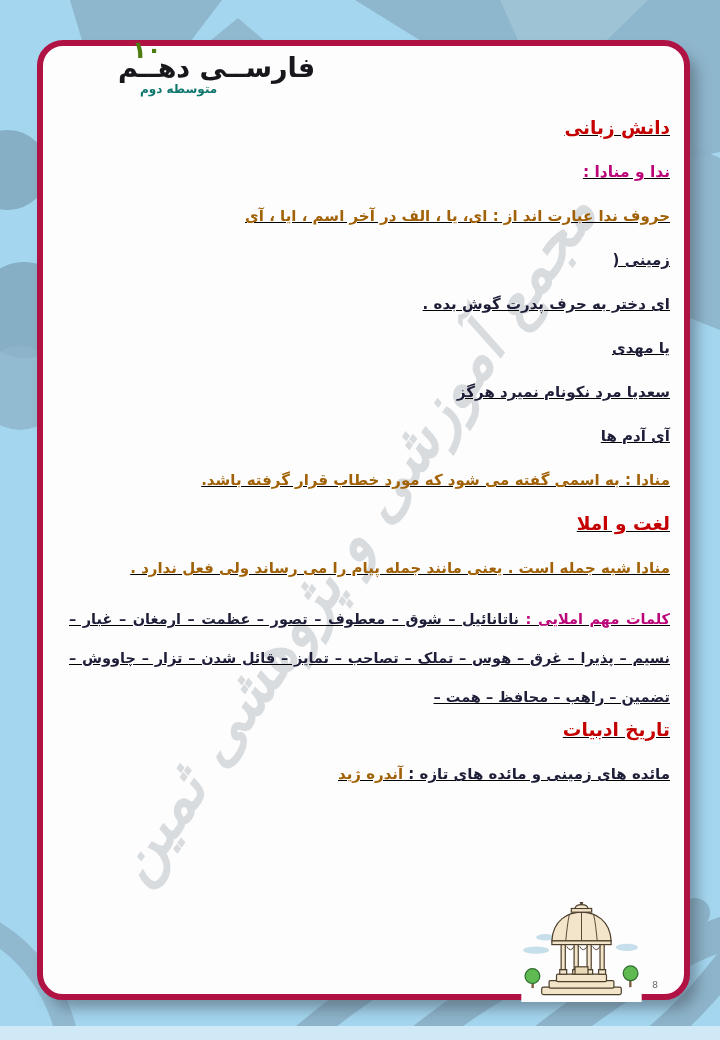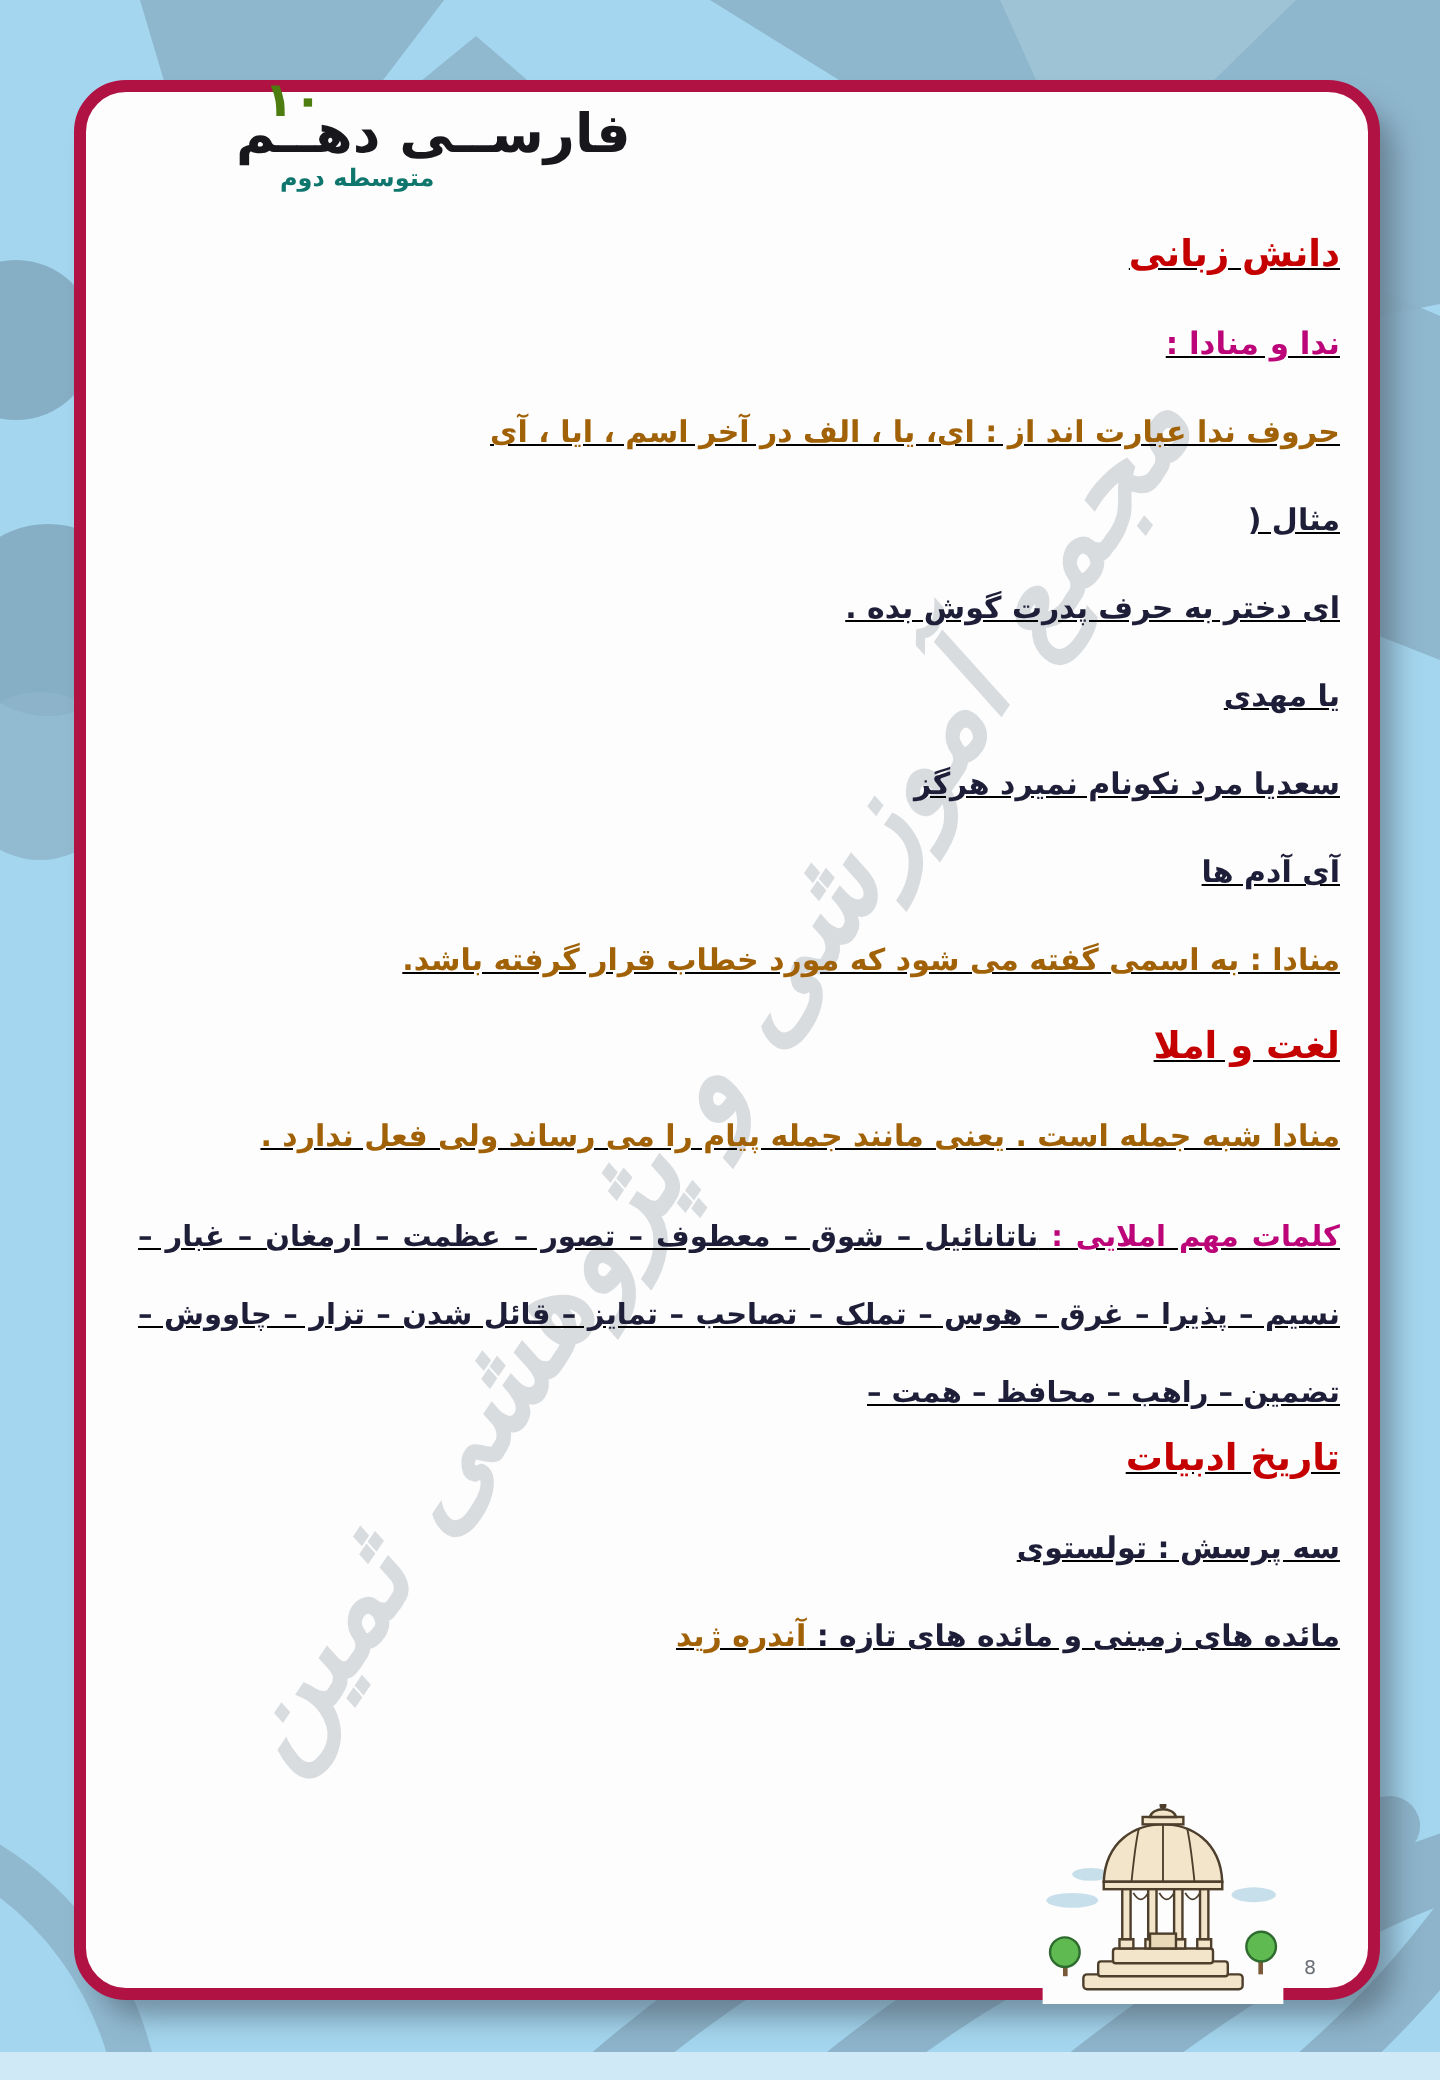--- a/index.html
+++ b/index.html
@@ -74,31 +74,30 @@
         <span>فارســی دهــم</span>
         <span class="logo-num">۱۰</span>
       </span>
       <div class="logo-sub">متوسطه دوم</div>
     </div>
 
     <div class="content" id="content-lines">
         <div class="line heading">دانش زبانی</div>
         <div class="line subheading">ندا و منادا :</div>
         <div class="line blue">حروف ندا عبارت اند از : ای، یا ، الف در آخر اسم ، ایا ، آی</div>
-        <div class="line black">مثال (</div>
+        <div class="line black">زمینی (</div>
         <div class="line black">ای دختر به حرف پدرت گوش بده .</div>
         <div class="line black">یا مهدی</div>
         <div class="line black">سعدیا مرد نکونام نمیرد هرگز</div>
         <div class="line black">آی آدم ها</div>
         <div class="line blue">منادا : به اسمی گفته می شود که مورد خطاب قرار گرفته باشد.</div>
         <div class="line heading">لغت و املا</div>
         <div class="line blue">منادا شبه جمله است . یعنی مانند جمله پیام را می رساند ولی فعل ندارد .</div>
         <div class="line paragraph"><span class="subheading">کلمات مهم املایی : </span><span class="black">ناتانائیل – شوق – معطوف – تصور – عظمت – ارمغان – غبار – نسیم – پذیرا – غرق – هوس – تملک – تصاحب – تمایز – قائل شدن – تزار – چاووش – تضمین – راهب – محافظ – همت –</span></div>
         <div class="line heading">تاریخ ادبیات</div>
-        <div class="line black">سه پرسش : تولستوی</div>
         <div class="line black"><span class="black">مائده های زمینی و مائده های تازه : </span><span class="blue">آندره ژید</span></div>
       </div>
 
     <svg class="monument" viewBox="0 0 130 108">
       <rect x="0" y="84" width="130" height="24" fill="#fdfdfd"></rect>
       <g fill="#C7DFEA">
         <ellipse cx="16" cy="52" rx="14" ry="4"></ellipse>
         <ellipse cx="114" cy="49" rx="12" ry="4"></ellipse>
         <ellipse cx="26" cy="38" rx="10" ry="3.5"></ellipse>
       </g>

